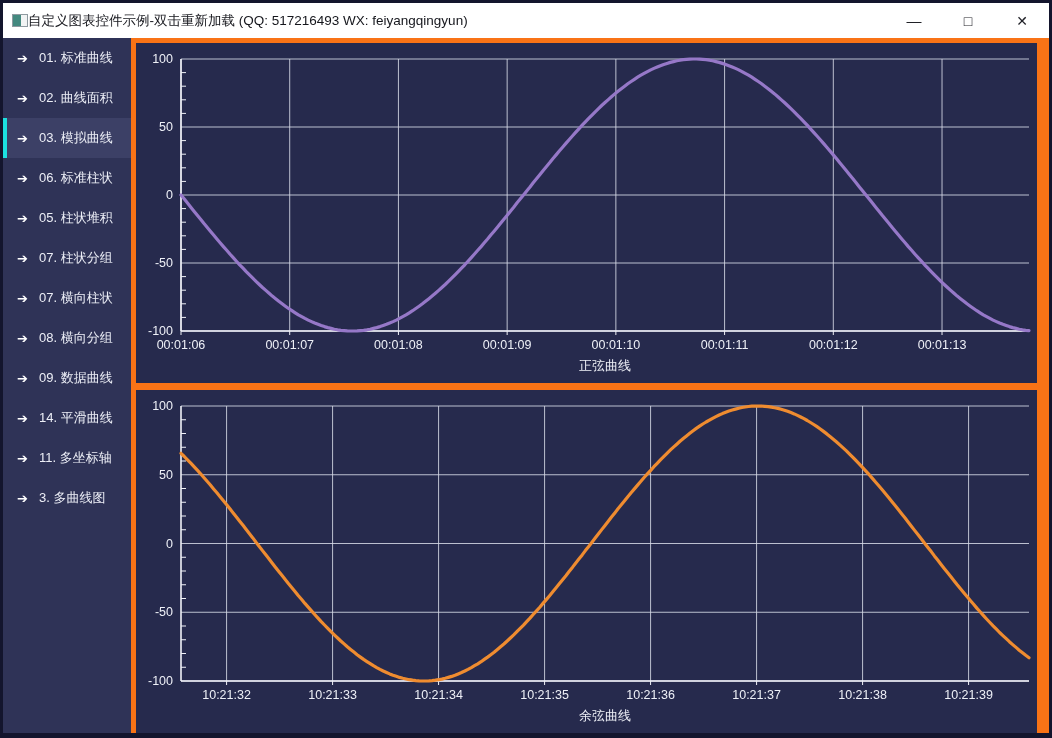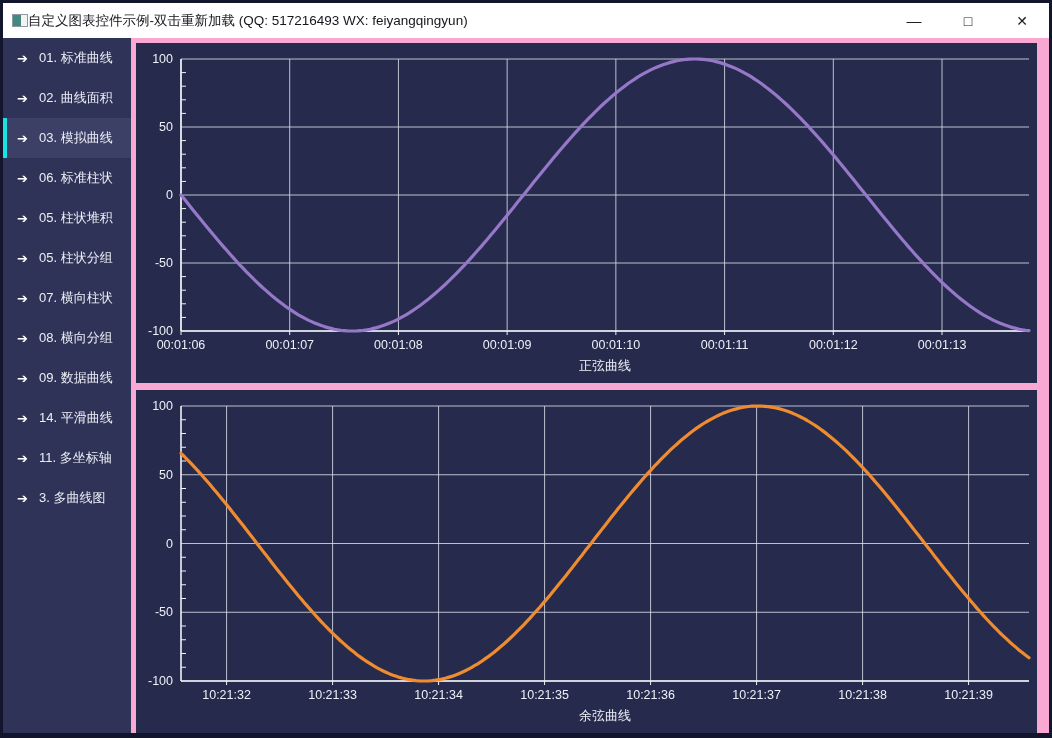--- a/index.html
+++ b/index.html
@@ -17,21 +17,21 @@
   .ctrl.max{font-size:14px;}
   .ctrl.close{font-size:14px;}
   
   .appbody{flex:1;display:flex;min-height:0;}
   .sidebar{flex:0 0 128px;width:128px;background:#2f3357;display:flex;flex-direction:column;}
   .side-item{height:40px;flex:0 0 40px;display:flex;align-items:center;border-left:4px solid transparent;
              color:#eceef6;font-size:13px;cursor:pointer;}
   .side-item .arrow{width:16px;margin-left:10px;font-size:13px;color:#ffffff;flex:0 0 16px;}
   .side-item .lbl{margin-left:6px;white-space:nowrap;}
   .side-item.selected{background:#3c4066;border-left-color:#1ce1e1;}
-  .content{flex:1;background:#f9a8d4;padding:5px 12px 0 5px;display:flex;flex-direction:column;min-width:0;}
+  .content{flex:1;background:#f97316;padding:5px 12px 0 5px;display:flex;flex-direction:column;min-width:0;}
   .panel{background:#262a4d;}
   .panel-top{height:340px;flex:0 0 340px;margin-bottom:7px;}
   .panel-bottom{flex:1;min-height:0;}
   .panel svg{display:block;width:100%;height:100%;}
   svg text{font-family:"Liberation Sans","DejaVu Sans",sans-serif;}
 </style>
 </head>
 <body>
 
 <div class="window">
@@ -61,21 +61,21 @@
         <div class="side-item">
           <span class="arrow">➔</span>
           <span class="lbl">06. 标准柱状</span>
         </div>
         <div class="side-item">
           <span class="arrow">➔</span>
           <span class="lbl">05. 柱状堆积</span>
         </div>
         <div class="side-item">
           <span class="arrow">➔</span>
-          <span class="lbl">05. 柱状分组</span>
+          <span class="lbl">07. 柱状分组</span>
         </div>
         <div class="side-item">
           <span class="arrow">➔</span>
           <span class="lbl">07. 横向柱状</span>
         </div>
         <div class="side-item">
           <span class="arrow">➔</span>
           <span class="lbl">08. 横向分组</span>
         </div>
         <div class="side-item">

